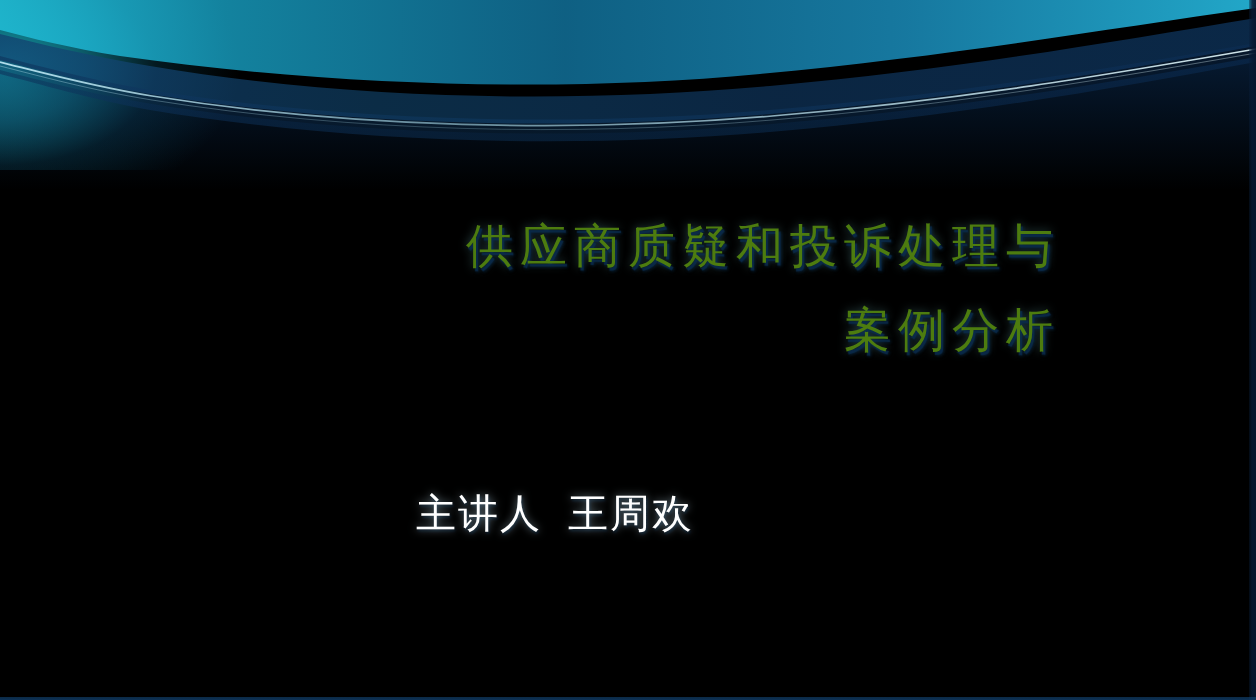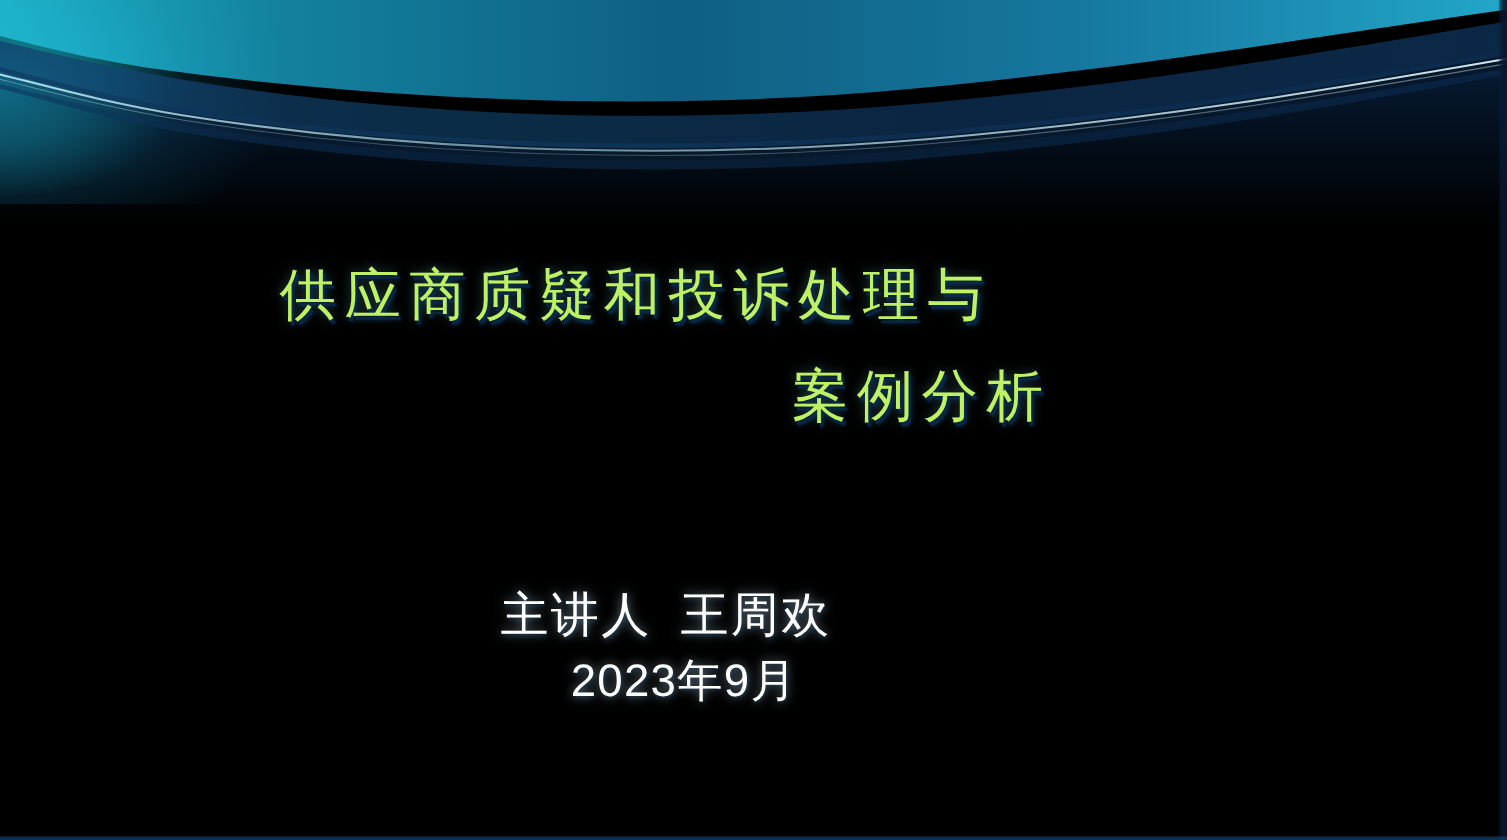--- a/index.html
+++ b/index.html
@@ -73,46 +73,46 @@
     position: absolute;
     left: 0; top: 204px;
     width: 1060px;
     text-align: center;
   }
   .title-line {
     font-size: 47px;
     letter-spacing: 7px;
     line-height: 84px;
     font-weight: 500;
-    color: #bef264;
+    color: #4d7c0f;
     text-shadow:
        2px 3px 1px rgba(10,45,80,0.80),
        3px 4px 3px rgba(8,38,70,0.55),
        0 0 10px rgba(150,245,250,0.35);
     white-space: nowrap;
+    text-align: right;
   }
   .title-line.line2 {
     padding-left: 440px;
     margin-left: 36px;
   }
 
   .presenter-block {
     position: absolute;
     left: 0; top: 487px;
     width: 1110px;
     text-align: center;
   }
   .presenter {
     font-size: 40px;
     letter-spacing: 2px;
     color: #ffffff;
     line-height: 52px;
     text-shadow: 0 0 9px rgba(205,240,255,0.55), 1px 2px 3px rgba(10,50,90,0.40);
     white-space: pre;
-    font-family: Liberation Serif, serif;
   }
   .date-line {
     position: absolute;
     left: 0; top: 542px;
     width: 1140px;
     text-align: center;
     font-size: 38px;
     letter-spacing: 1px;
     color: #ffffff;
     line-height: 52px;
@@ -195,18 +195,17 @@
 
   <div class="title-block">
     <div class="title-line line1">供应商质疑和投诉处理与</div>
     <div class="title-line line2">案例分析</div>
   </div>
 
   <div class="presenter-block">
     <span class="presenter">主讲人  王周欢</span>
   </div>
 
-  <div class="date-line">2023年9月</div>
 
   <div class="right-band"></div>
   <div class="bottom-rule"></div>
 
 </div>
 
 </body></html>

